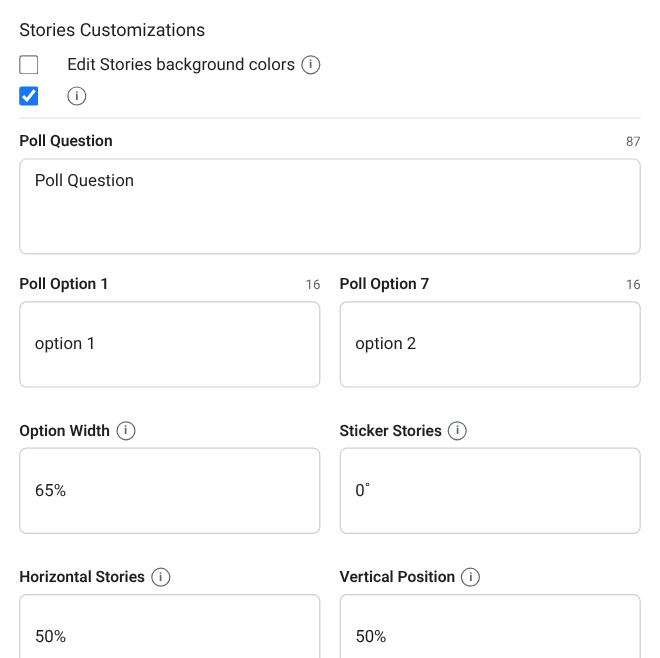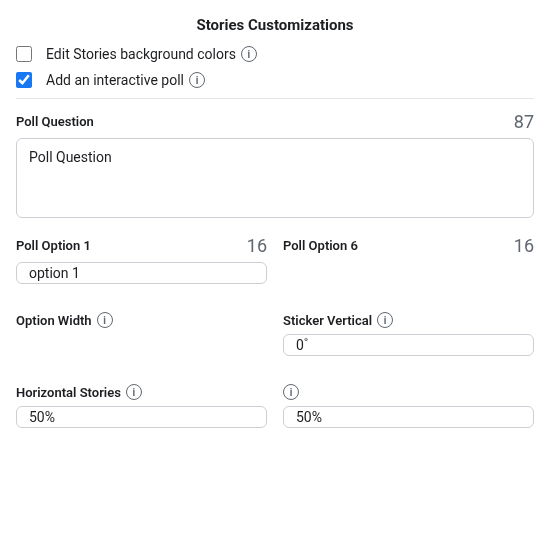--- a/index.html
+++ b/index.html
@@ -17,30 +17,29 @@
       font-size: 14px;
     }
 
     .container {
       padding: 16px;
       width: 550px;
     }
 
     .section-title {
       font-size: 15px;
-      font-weight: 700;
+      font-weight: 400;
       color: #1c1e21;
       margin-bottom: 12px;
-      text-align: center;
     }
 
     .checkbox-row {
       display: flex;
       align-items: center;
-      gap: 14px;
+      gap: 24px;
       margin-bottom: 10px;
     }
 
     .checkbox-row input[type="checkbox"] {
       width: 16px;
       height: 16px;
       cursor: pointer;
       accent-color: #1877f2;
     }
 
@@ -87,21 +86,21 @@
     .field-label {
       font-size: 13px;
       font-weight: 600;
       color: #1c1e21;
       display: flex;
       align-items: center;
       gap: 5px;
     }
 
     .field-count {
-      font-size: 18px;
+      font-size: 11px;
       color: #606770;
     }
 
     .text-area {
       width: 100%;
       border: 1px solid #ccd0d5;
       border-radius: 6px;
       padding: 10px 12px;
       font-size: 14px;
       color: #1c1e21;
@@ -115,21 +114,21 @@
       display: grid;
       grid-template-columns: 1fr 1fr;
       gap: 16px;
       margin-bottom: 14px;
     }
 
     .text-input {
       width: 100%;
       border: 1px solid #ccd0d5;
       border-radius: 6px;
-      padding: 2px 12px;
+      padding: 27px 12px;
       font-size: 14px;
       color: #1c1e21;
       outline: none;
       font-family: inherit;
     }
   </style>
 </head>
 <body>
 
 <div class="container">
@@ -140,21 +139,20 @@
     <input type="checkbox" style="">
     <label class="checkbox-label">
       <span>Edit Stories background colors</span>
       <span class="info-icon">i</span>
     </label>
   </div>
 
   <div class="checkbox-row">
     <input type="checkbox" checked="" style="">
     <label class="checkbox-label">
-      <span>Add an interactive poll</span>
       <span class="info-icon">i</span>
     </label>
   </div>
 
   <div class="divider"></div>
 
   <div class="field-section">
     <div class="field-header">
       <span class="field-label">Poll Question</span>
       <span class="field-count">87</span>
@@ -167,41 +165,43 @@
     <div class="field-section">
       <div class="field-header">
         <span class="field-label">Poll Option 1</span>
         <span class="field-count">16</span>
       </div>
       <input type="text" class="text-input" value="option 1" style="">
     </div>
 
     <div class="field-section">
       <div class="field-header">
-        <span class="field-label">Poll Option 6</span>
+        <span class="field-label">Poll Option 7</span>
         <span class="field-count">16</span>
       </div>
+      <input type="text" class="text-input" value="option 2" style="">
     </div>
   </div>
 
   <div class="two-col">
 
     <div class="field-section">
       <div class="field-header">
         <span class="field-label">
           <span>Option Width</span>
           <span class="info-icon">i</span>
         </span>
       </div>
-    </div>
-
-    <div class="field-section">
-      <div class="field-header">
-        <span class="field-label">
-          <span>Sticker Vertical</span>
+      <input type="text" class="text-input" value="65%" style="">
+    </div>
+
+    <div class="field-section">
+      <div class="field-header">
+        <span class="field-label">
+          <span>Sticker Stories</span>
           <span class="info-icon">i</span>
         </span>
       </div>
       <input type="text" class="text-input" value="0˚" style="">
     </div>
   </div>
 
   <div class="two-col">
 
     <div class="field-section">
@@ -210,20 +210,21 @@
           <span>Horizontal Stories</span>
           <span class="info-icon">i</span>
         </span>
       </div>
       <input type="text" class="text-input" value="50%" style="">
     </div>
 
     <div class="field-section">
       <div class="field-header">
         <span class="field-label">
+          <span>Vertical Position</span>
           <span class="info-icon">i</span>
         </span>
       </div>
       <input type="text" class="text-input" value="50%" style="">
     </div>
   </div>
 
 </div>
 
 </body></html>

